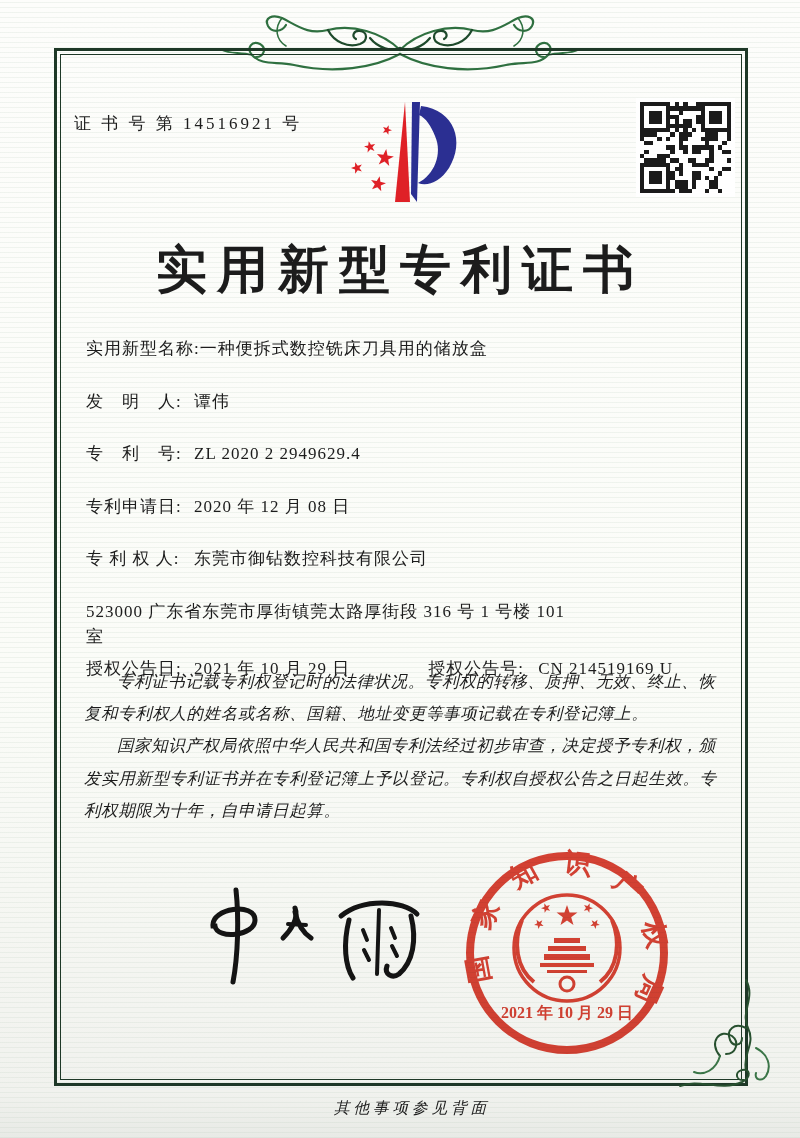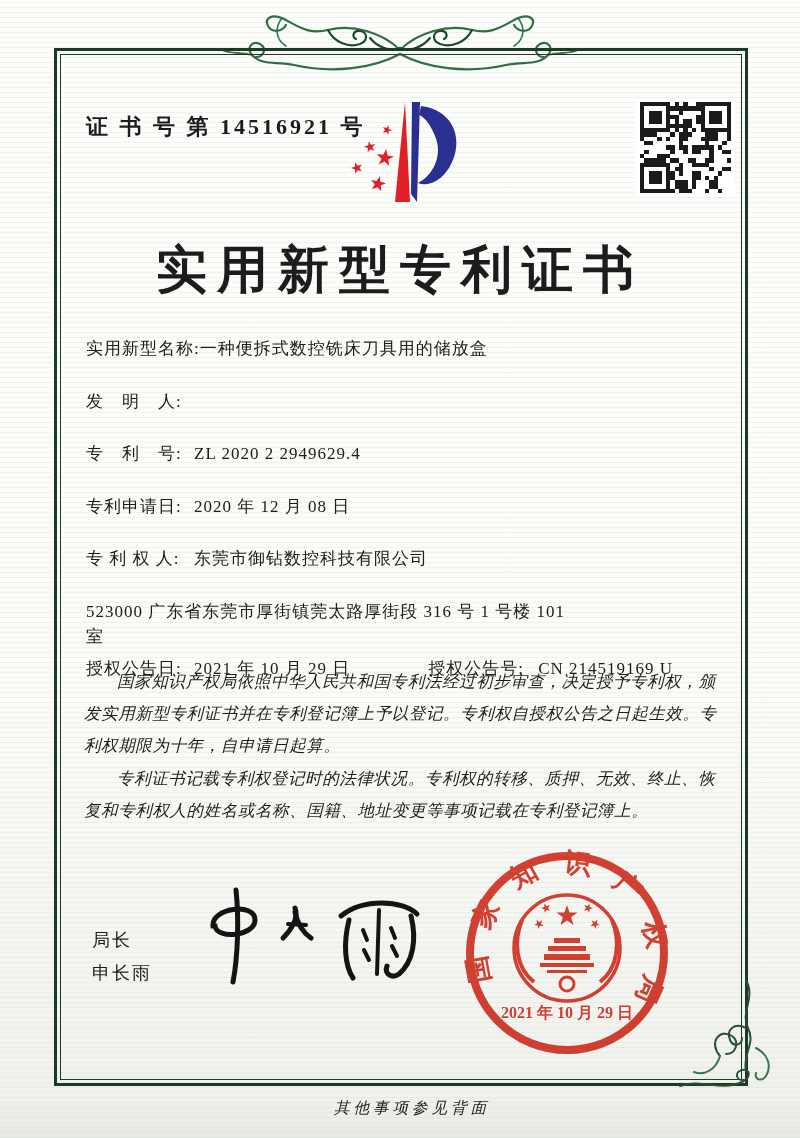--- a/index.html
+++ b/index.html
@@ -21,21 +21,21 @@
     background:repeating-linear-gradient(0deg,rgba(170,195,175,.16) 0 1px,transparent 1px 5px);
   }
   .frame{
     position:absolute;left:54px;top:48px;width:688px;height:1032px;
     border:3px solid var(--frame-green);
   }
   .frame-inner{position:absolute;inset:3px;border:1px solid var(--frame-green);}
   .orn{position:absolute;pointer-events:none;}
   #top-orn{left:100px;top:8px;}
   #corner-orn{left:676px;top:978px;}
-  .cert-no{position:absolute;left:86px;top:112px;font-size:22px;letter-spacing:3px;font-weight:700;}
+  .cert-no{position:absolute;left:74px;top:112px;font-size:17px;letter-spacing:3px;font-weight:400;}
   .logo{position:absolute;left:333px;top:90px;}
   .qr{position:absolute;left:636px;top:98px;width:99px;height:99px;background:#fff;padding:4px;box-sizing:border-box;}
   .qr svg{width:100%;height:100%;display:block;}
   .title{
     position:absolute;left:0;top:236px;width:100%;text-align:center;
     font-size:51px;font-weight:bold;letter-spacing:10px;
   }
   .fields{position:absolute;left:86px;top:336px;width:616px;font-size:17px;}
   .frow{display:flex;margin-bottom:27px;line-height:1.5;}
   .flabel{flex:0 0 108px;white-space:pre;letter-spacing:1px;}
@@ -340,20 +340,21 @@
 
   <div class="title">实用新型专利证书</div>
 
   <div class="fields">
     <div class="frow">
       <span class="flabel">实用新型名称:</span>
       <span class="fvalue">一种便拆式数控铣床刀具用的储放盒</span>
     </div>
     <div class="frow">
       <span class="flabel">发　明　人:</span>
+      <span class="fvalue">谭伟</span>
     </div>
     <div class="frow">
       <span class="flabel">专　利　号:</span>
       <span class="fvalue">ZL 2020 2 2949629.4</span>
     </div>
     <div class="frow">
       <span class="flabel">专利申请日:</span>
       <span class="fvalue">2020 年 12 月 08 日</span>
     </div>
     <div class="frow">
@@ -369,28 +370,24 @@
         <span class="fvalue">2021 年 10 月 29 日</span>
       </div>
       <div class="pair" style="margin-left:48px">
         <span class="flabel" style="flex-basis:110px">授权公告号:</span>
         <span class="fvalue">CN 214519169 U</span>
       </div>
     </div>
   </div>
 
   <div class="paras">
+    <p>专利证书记载专利权登记时的法律状况。专利权的转移、质押、无效、终止、恢复和专利权人的姓名或名称、国籍、地址变更等事项记载在专利登记簿上。</p>
     <p>国家知识产权局依照中华人民共和国专利法经过初步审查，决定授予专利权，颁发实用新型专利证书并在专利登记簿上予以登记。专利权自授权公告之日起生效。专利权期限为十年，自申请日起算。</p>
-    <p>专利证书记载专利权登记时的法律状况。专利权的转移、质押、无效、终止、恢复和专利权人的姓名或名称、国籍、地址变更等事项记载在专利登记簿上。</p>
   </div>
 
-  <div class="signer">
-    <div>局长</div>
-    <div>申长雨</div>
-  </div>
 
   <svg class="sig" width="240" height="125" viewBox="0 0 240 125">
     <g fill="none" stroke="#141414" stroke-width="5" stroke-linecap="round">
       <path d="M18,48 C16,30 60,24 60,42 C60,58 22,62 20,48 Z"></path>
       <path d="M41,12 C44,40 43,78 38,104"></path>
       <path d="M100,30 C104,40 96,52 88,60"></path>
       <path d="M100,34 C103,48 110,56 116,60"></path>
       <path d="M93,46 L111,47" stroke-width="4"></path>
       <path d="M146,38 C168,20 208,22 222,36"></path>
       <path d="M154,42 C148,66 150,88 158,100"></path>

